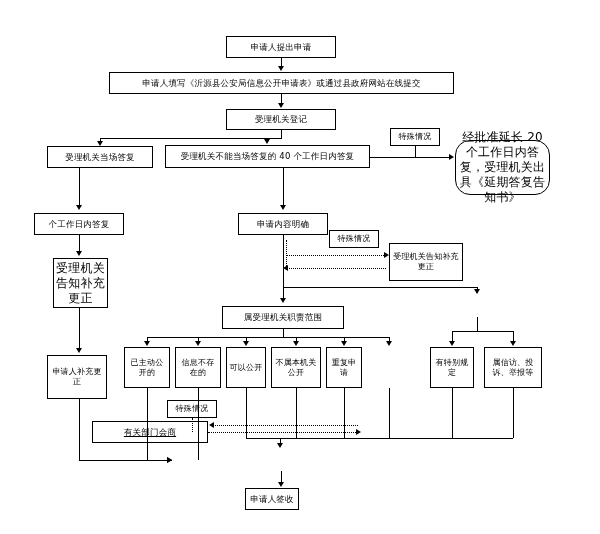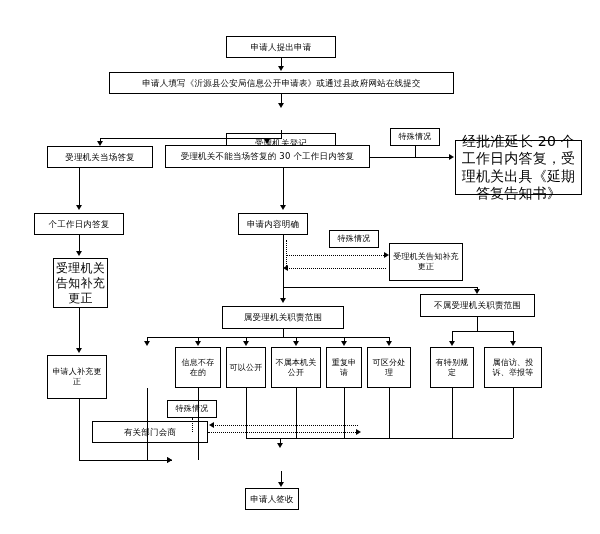--- a/index.html
+++ b/index.html
@@ -37,58 +37,57 @@
 </style>
 </head>
 <body>
 
 <div id="canvas">
 
   <div class="node" style="left:226px;top:36px;width:110px;height:22px;">申请人提出申请</div>
 
   <div class="node" style="left:109px;top:72px;width:345px;height:22px;font-size:8.5px;">申请人填写《沂源县公安局信息公开申请表》或通过县政府网站在线提交</div>
 
-  <div class="node" style="left:226px;top:109px;width:110px;height:21px;margin-top:24px;">受理机关登记</div>
+  <div class="node" style="left:226px;top:109px;width:110px;height:21px;">受理机关登记</div>
 
   <div class="node" style="left:47px;top:146px;width:106px;height:22px;">受理机关当场答复</div>
 
-  <div class="node" style="left:165px;top:145px;width:205px;height:23px;">受理机关不能当场答复的 30 个工作日内答复</div>
+  <div class="node" style="left:165px;top:145px;width:205px;height:23px;">受理机关不能当场答复的 40 个工作日内答复</div>
 
-  <div class="node" style="left:455px;top:140px;width:127px;height:55px;font-size:14px;">经批准延长 20 个工作日内答复，受理机关出具《延期答复告知书》</div>
+  <div class="node" style="left:455px;top:140px;width:95px;height:55px;font-size:12px;border-radius:15px;">经批准延长 20 个工作日内答复，受理机关出具《延期答复告知书》</div>
 
   <div class="node" style="left:34px;top:213px;width:90px;height:22px;">个工作日内答复</div>
 
-  <div class="node" style="left:238px;top:213px;width:70px;height:22px;">申请内容明确</div>
+  <div class="node" style="left:238px;top:213px;width:90px;height:22px;">申请内容明确</div>
 
   <div class="node" style="left:389px;top:243px;width:74px;height:38px;font-size:8px;">受理机关告知补充更正</div>
 
   <div class="node" style="left:53px;top:258px;width:55px;height:50px;font-size:12px;">受理机关告知补充更正</div>
 
   <div class="node" style="left:222px;top:306px;width:122px;height:23px;">属受理机关职责范围</div>
 
-  <div class="node" style="left:420px;top:294px;width:115px;height:23px;">不属受理机关职责范围</div>
 
   <div class="node" style="left:47px;top:355px;width:60px;height:44px;font-size:8px;">申请人补充更正</div>
 
+  <div class="node" style="left:124px;top:347px;width:46px;height:41px;font-size:8px;">已主动公开的</div>
 
   <div class="node" style="left:226px;top:347px;width:40px;height:41px;font-size:8px;">可以公开</div>
 
   <div class="node" style="left:175px;top:347px;width:46px;height:41px;font-size:8px;">信息不存在的</div>
 
   <div class="node" style="left:271px;top:347px;width:50px;height:41px;font-size:8px;">不属本机关公开</div>
 
   <div class="node" style="left:326px;top:347px;width:36px;height:41px;font-size:8px;">重复申请</div>
 
-  <div class="node" style="left:367px;top:347px;width:44px;height:41px;font-size:8px;">可区分处理</div>
 
   <div class="node" style="left:430px;top:347px;width:44px;height:41px;font-size:8px;">有特别规定</div>
 
   <div class="node" style="left:484px;top:347px;width:58px;height:41px;font-size:8px;">属信访、投诉、举报等</div>
 
-  <div class="node" style="left:92px;top:421px;width:116px;height:22px;">有关部门会商</div>
+  <div class="node" style="left:92px;top:421px;width:116px;height:22px;text-decoration:underline;">有关部门会商</div>
 
 
   <div class="node" style="left:245px;top:488px;width:54px;height:22px;">申请人签收</div>
 
   <div class="node" style="left:390px;top:128px;width:50px;height:18px;font-size:8px;">特殊情况</div>
   <div class="node" style="left:329px;top:230px;width:50px;height:18px;font-size:8px;">特殊情况</div>
   <div class="node" style="left:167px;top:400px;width:50px;height:18px;font-size:8px;">特殊情况</div>
 
   <div class="ln v" style="left:281px;top:58px;height:8px;"></div>
   <div class="arw arw-d" style="left:278px;top:66px;"></div>

